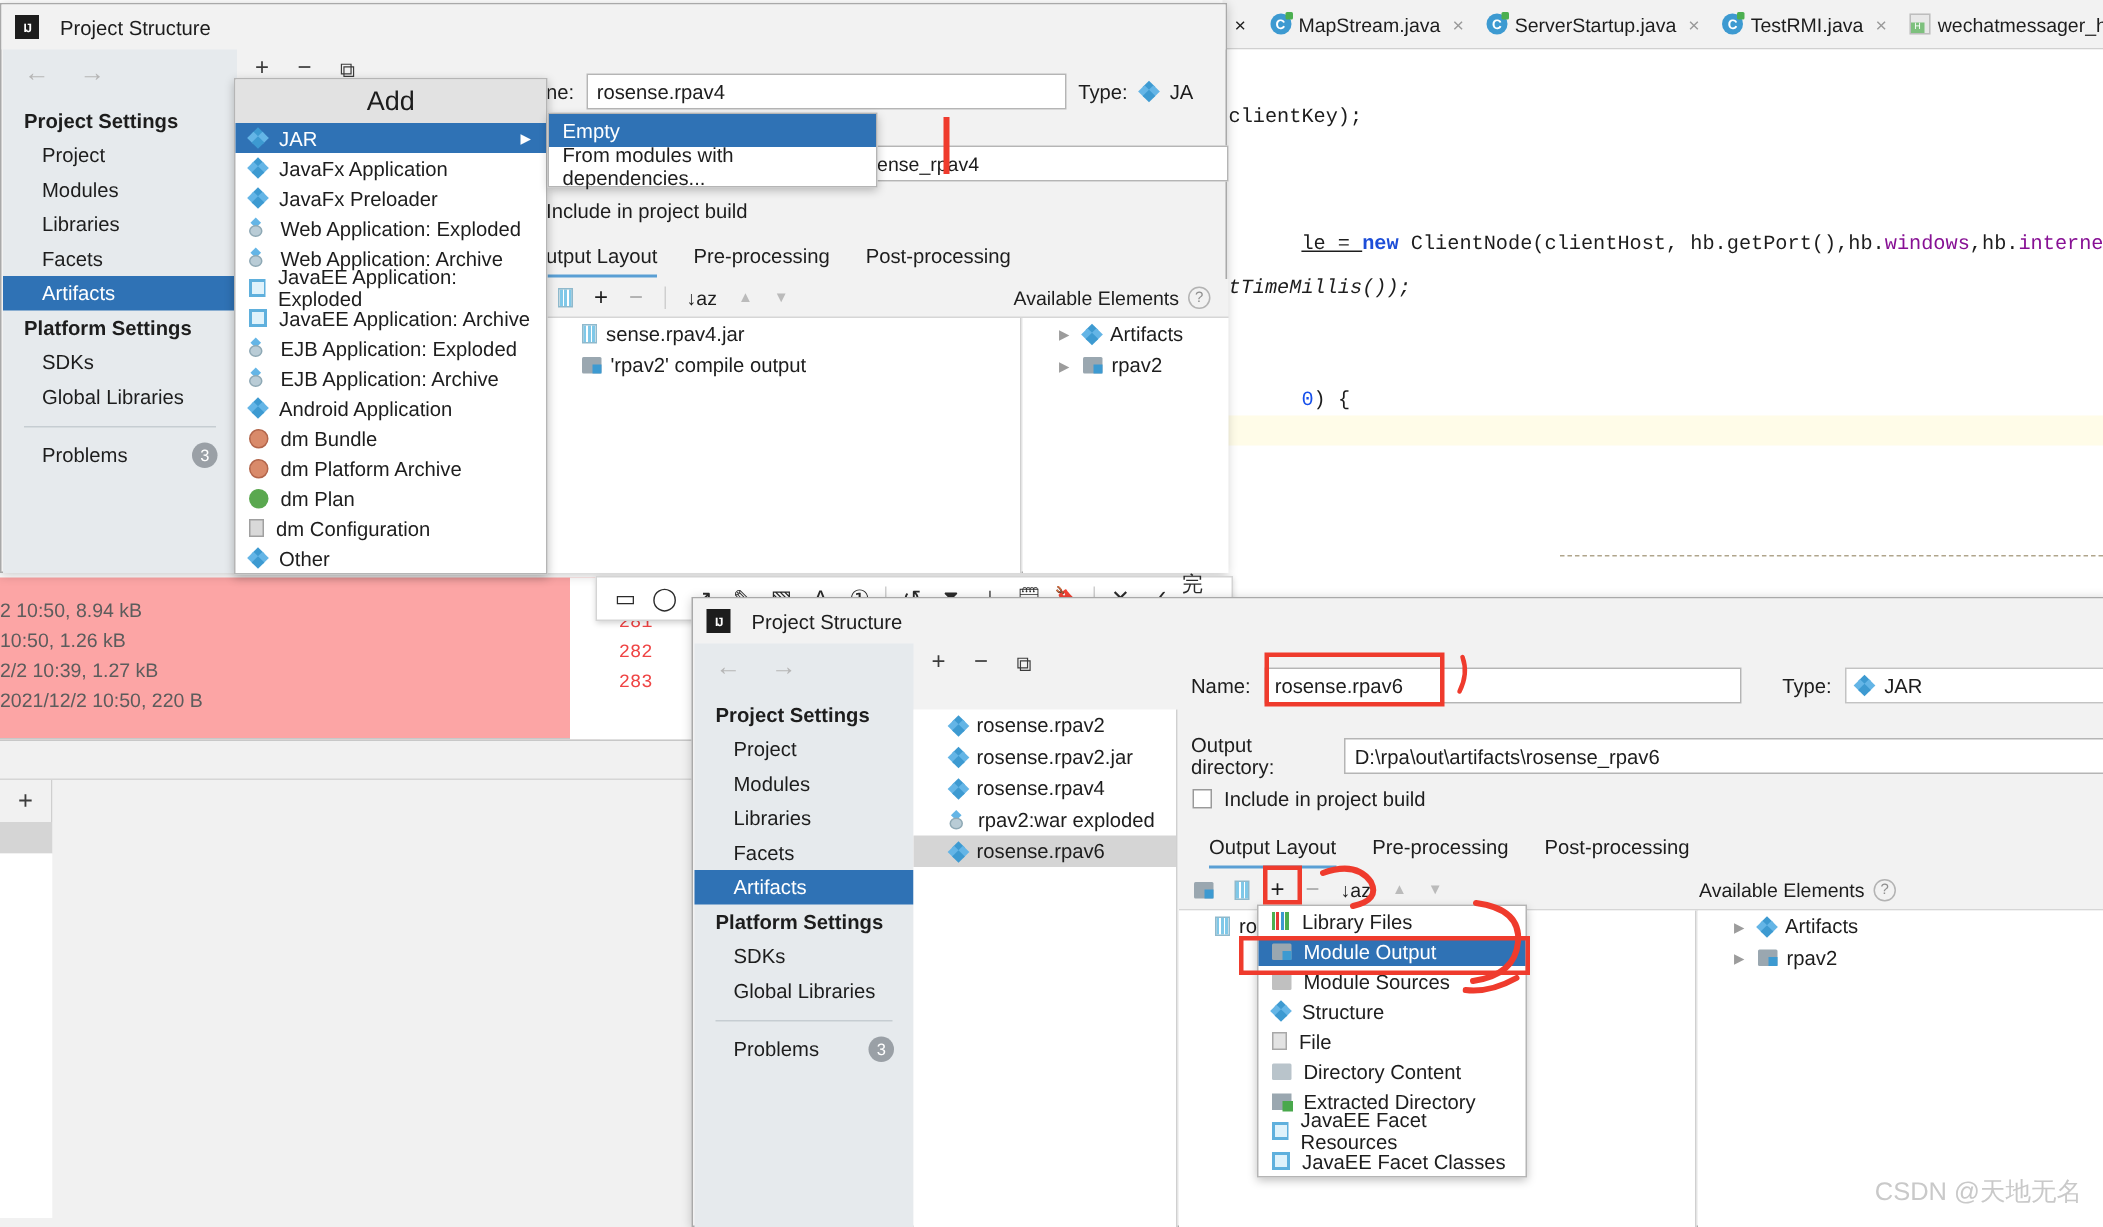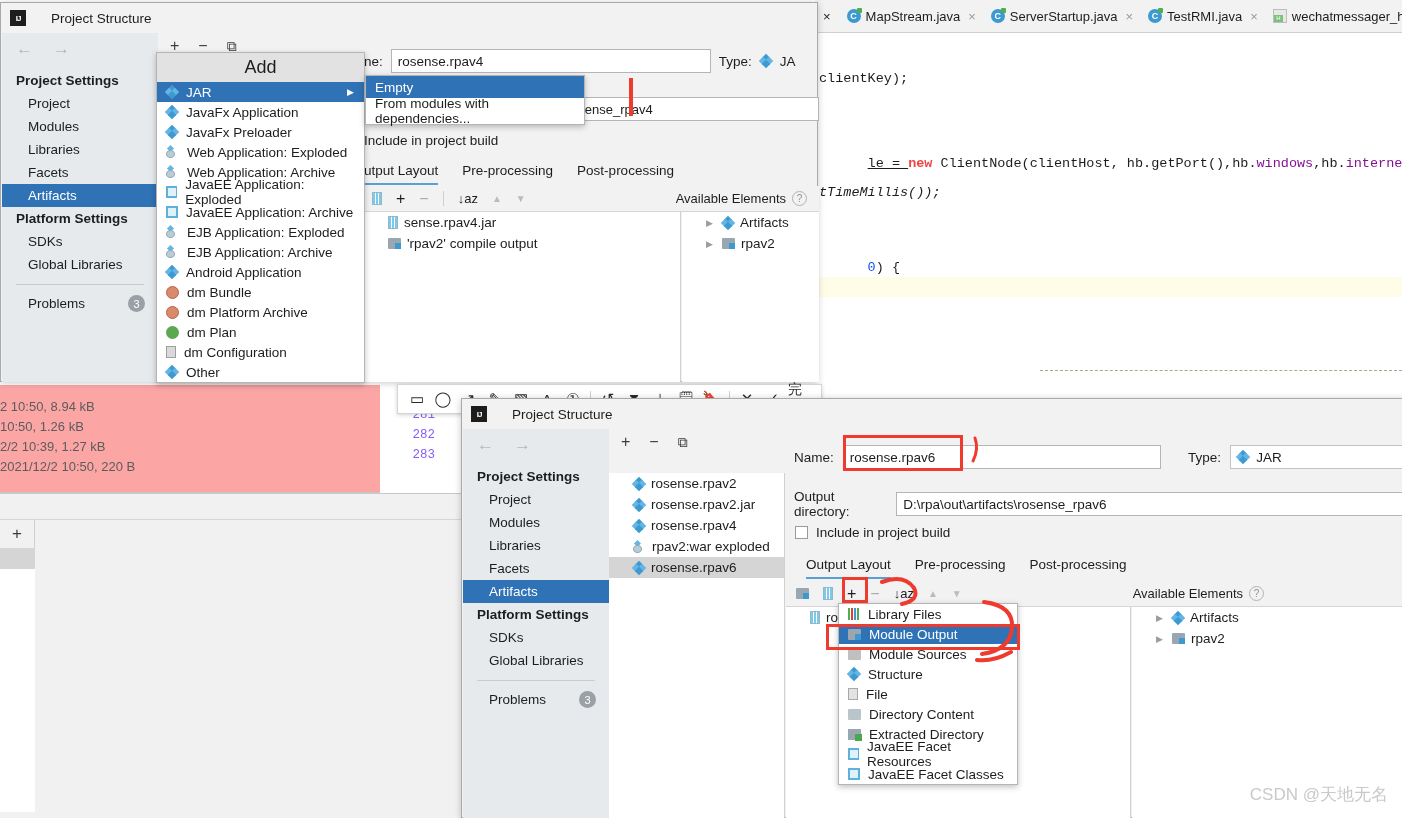--- a/index.html
+++ b/index.html
@@ -31,55 +31,55 @@
   .jicon::after{ content:""; position:absolute; right:-1px; top:-1px; width:5px; height:5px;
            background:#4caf50; border-radius:1px;}
   .hicon { width:14px; height:14px; background:#e8e8e8; border:1px solid #bdbdbd; position:relative;}
   .hicon::after{ content:"H"; position:absolute; left:0; bottom:0; width:9px; height:7px;
            background:#7dc07d; color:#fff; font-size:6px; line-height:7px; text-align:center;}
 
   .code-area { position:absolute; left:815px; top:33px; width:587px; height:255px;
                background:#ffffff; font-family:"Liberation Mono", monospace; font-size:13.5px;
                color:#1d1d1d; overflow:hidden; }
   .code-line { position:absolute; white-space:pre; }
-  .kw   { color:#ef4444; font-weight:bold;font-family:Liberation Mono, monospace; }
+  .kw   { color:#1d4ed8; font-weight:bold;font-family:Liberation Mono, monospace; }
   .fld  { color:#871094; }
   .str  { color:#067d17; }
   .num  { color:#1750eb; }
   .ital { font-style:italic; }
   .undl { text-decoration:underline; }
   .yellow-band { position:absolute; left:815px; top:277px; width:587px; height:20px; background:#fffce8; }
   .dash-sep { position:absolute; left:1040px; top:370px; width:362px; height:0;
               border-top:1px dashed #b0a58c; }
   .left-rule { position:absolute; left:818px; top:33px; width:2px; height:255px; background:#d8d8d8; }
 
   
   .filelist { position:absolute; left:0; top:385px; width:400px; height:108px;
               background:#fca5a5; border-bottom:1px solid #c8c8c8; }
   .filelist .row { position:absolute; left:0; font-size:13px; color:#5c5c5c; white-space:nowrap; }
   .gutter-nums { position:absolute; left:380px; top:385px; width:62px; height:108px; background:#ffffff;
-                 font-family:"Liberation Mono", monospace; font-size:12.5px; color:#8b5cf6;
+                 font-family:"Liberation Mono", monospace; font-size:12.5px; color:#ef4444;
                  text-align:right; padding-right:7px; }
   .gutter-nums div { height:20px; line-height:20px; }
   .lower-left { position:absolute; left:0; top:493px; width:462px; height:325px; background:#f1f1f1;
                 border-top:1px solid #c8c8c8; }
   .ll-toolbar { position:absolute; left:0; top:0; width:462px; height:26px; background:#f1f1f1;
                 border-bottom:1px solid #d6d6d6; }
   .ll-plus { position:absolute; left:0px; top:26px; width:35px; height:28px; background:#f1f1f1;
              border-right:1px solid #cfcfcf; display:flex; align-items:center; justify-content:center;
              font-size:17px; color:#3c3c3c; }
   .ll-sel { position:absolute; left:0px; top:54px; width:35px; height:21px; background:#d5d5d5; }
   .ll-white { position:absolute; left:0px; top:75px; width:35px; height:243px; background:#ffffff; }
   .ll-body { position:absolute; left:35px; top:26px; width:427px; height:292px; background:#f1f1f1; }
 
   
   .dialog { position:absolute; background:#f2f2f2; border:1px solid #a9a9a9;
             box-shadow:0 1px 7px rgba(0,0,0,.22); }
   .dlg-title { height:30px; background:#f2f2f2; display:flex; align-items:center;
-               padding-left:9px; gap:25px; font-size:13.5px; color:#1d1d1d; }
+               padding-left:9px; gap:14px; font-size:13.5px; color:#1d1d1d; }
   .ij-logo { width:16px; height:16px; background:#1d1d1d; color:#fff; font-size:8px;
              font-weight:bold; display:flex; align-items:center; justify-content:center;
              letter-spacing:-1px; }
   .dlg-side { position:absolute; background:#e6eaed; }
   .nav-arrows { display:flex; gap:20px; padding:6px 0 10px 14px; color:#b6b6b6; font-size:17px; }
   .side-head { font-weight:bold; font-size:13.5px; padding:4px 0 4px 14px; color:#1d1d1d; }
   .side-item { font-size:13.5px; padding:4px 0 4px 26px; color:#1d1d1d; }
   .side-item.sel { background:#2f72b5; color:#ffffff; }
   .side-div { margin:8px 14px 6px 14px; border-top:1px solid #c6cdd2; }
   .side-prob { display:flex; align-items:center; font-size:13.5px; padding:4px 0 4px 26px; }

